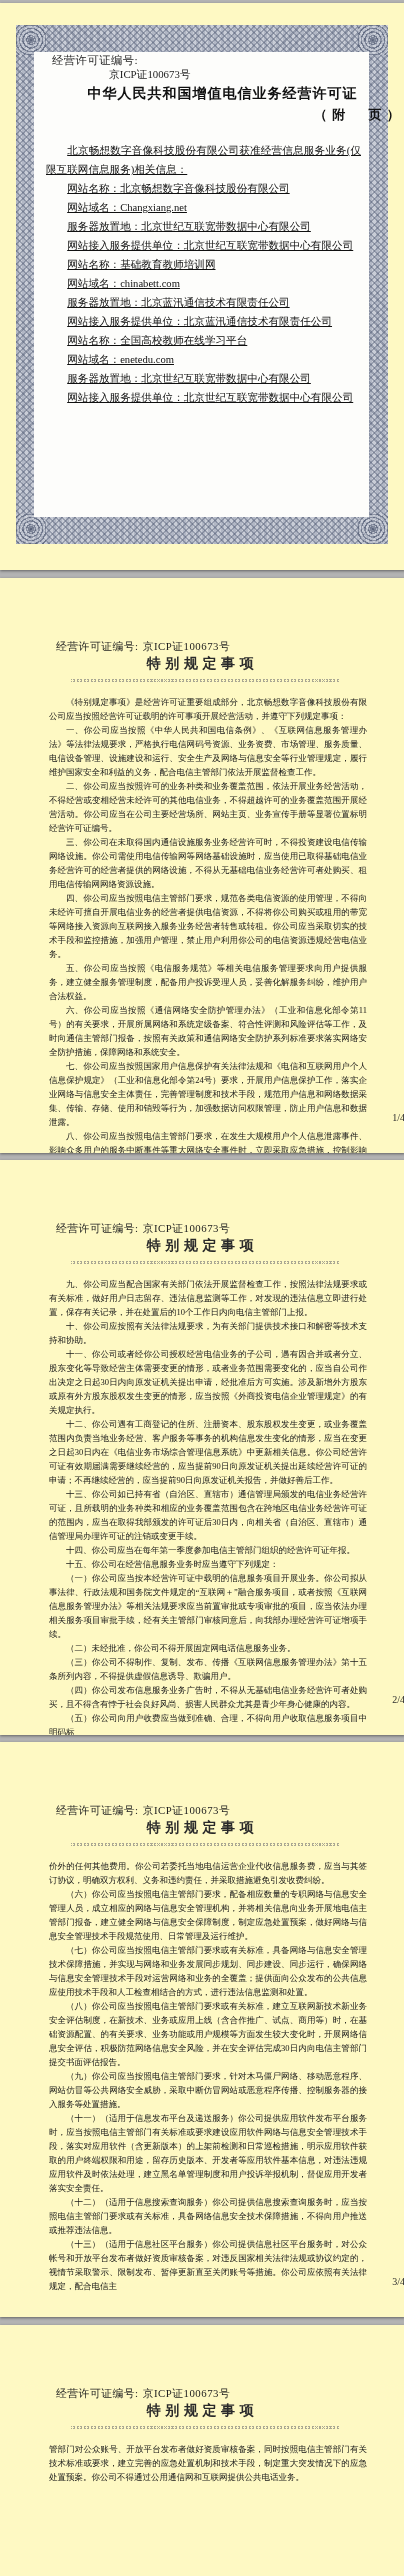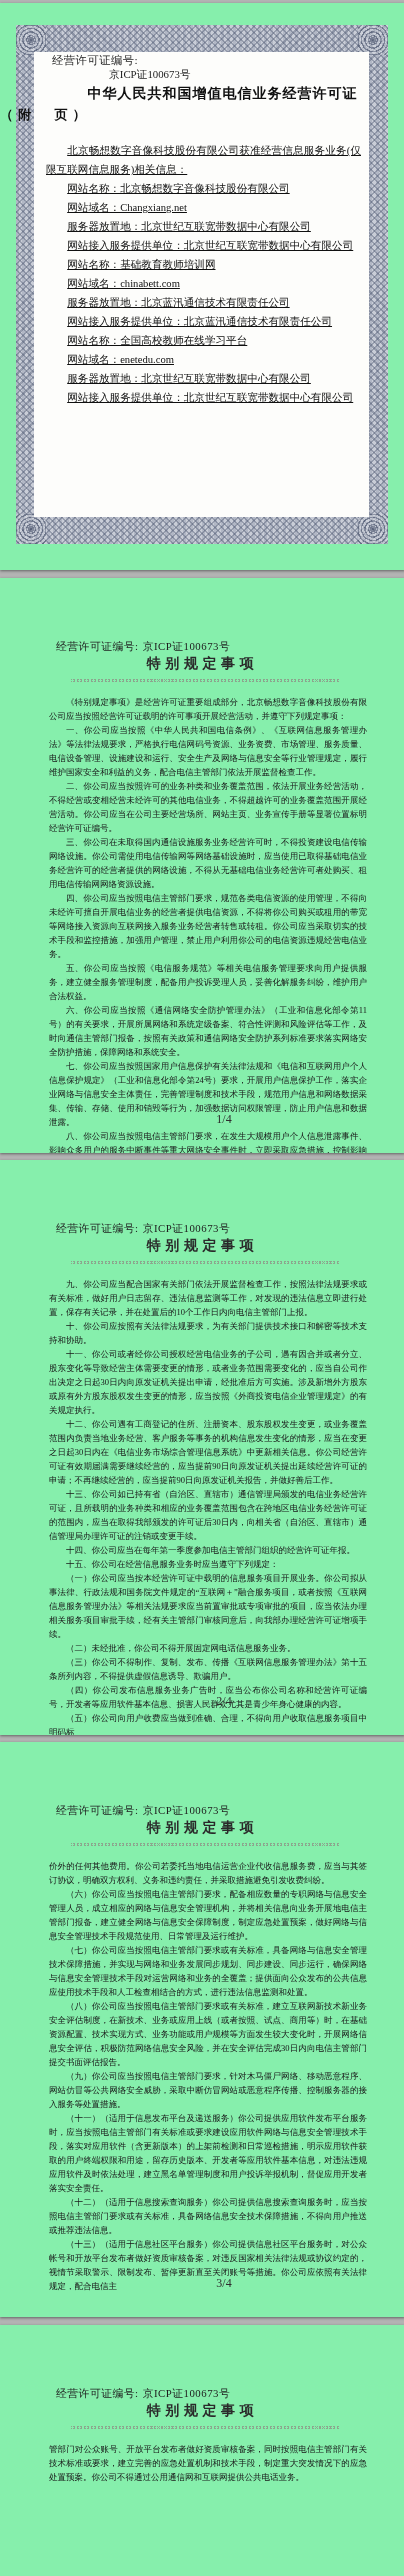--- a/index.html
+++ b/index.html
@@ -3,21 +3,21 @@
 <meta charset="utf-8">
 <style>
   html,body{margin:0;padding:0;}
   body{
     width:405px;height:2873px;position:relative;
     background:#b3b3b3;
     font-family:"Liberation Serif","DejaVu Serif",serif;
     color:#1d1d1d;
   }
   .page{
-    position:absolute;left:0;width:405px;background:#86efac;
+    position:absolute;left:0;width:405px;background:#fef9c3;
     box-shadow:0 1px 2.6px rgba(0,0,0,.45);
     overflow:hidden;
   }
   
   .cert-frame{
     position:absolute;left:15.5px;top:21.6px;width:372px;height:519px;
     background-color:#c9cdd7;
     background-image:
       repeating-linear-gradient(45deg, rgba(84,94,118,.42) 0 1.5px, transparent 1.5px 4.6px),
       repeating-linear-gradient(-45deg, rgba(84,94,118,.42) 0 1.5px, transparent 1.5px 4.6px),
@@ -29,37 +29,37 @@
       radial-gradient(circle at 50% 50%, rgba(70,80,105,.55) 0 3.1px, transparent 3.6px),
       repeating-radial-gradient(circle at 50% 50%, rgba(70,80,105,.45) 0 1.5px, rgba(210,214,222,.5) 1.5px 3.6px);
   }
   .cc-tl{left:0;top:0}.cc-tr{right:0;top:0}.cc-bl{left:0;bottom:0}.cc-br{right:0;bottom:0}
   .cert-paper{
     position:absolute;left:18.5px;top:27px;right:18.5px;bottom:27px;background:#fdfdfb;
   }
   .cert-header{position:absolute;left:52px;top:50px;font-size:11.3px;letter-spacing:0.5px;z-index:3;}
   .cert-number{position:absolute;left:109px;top:65px;font-size:10.8px;z-index:3;}
   .cert-title{position:absolute;left:0;right:0;top:82px;text-align:center;font-size:14px;font-weight:bold;letter-spacing:1px;z-index:3;color:#111;padding-left:40px;}
-  .cert-subtitle{position:absolute;left:0;right:0;top:103px;text-align:left;font-size:13px;font-weight:bold;letter-spacing:5.2px;z-index:3;color:#111;}
+  .cert-subtitle{position:absolute;left:0;right:0;top:103px;text-align:right;font-size:13px;font-weight:bold;letter-spacing:5.2px;z-index:3;color:#111;}
   .cert-body{position:absolute;left:46px;top:138px;width:315px;font-size:10.6px;line-height:19px;z-index:3;color:#101010;text-align:justify;}
   .cert-body p{margin:0;text-indent:2em;text-decoration:underline;}
   
   .sp-header{position:absolute;left:56px;top:62px;font-size:10.8px;letter-spacing:0.5px;}
   .sp-header .num{margin-left:4.1px;}
   .sp-title{position:absolute;left:0;right:0;top:77px;text-align:center;font-size:14px;font-weight:bold;letter-spacing:4.6px;color:#2a2a2a;}
   .sp-wavy{
     position:absolute;left:71px;top:101px;width:269px;height:3.1px;opacity:.75;
     background:
       repeating-linear-gradient(118deg,#8e8e84 0 0.9px,transparent 0.9px 3.1px),
       repeating-linear-gradient(62deg,#8e8e84 0 0.9px,transparent 0.9px 3.1px);
   }
   .sp-body{position:absolute;left:49px;top:111px;width:318px;font-size:8.5px;line-height:14px;text-align:justify;color:#161616;margin-top:6px;}
   .sp-body p{margin:0;}
   .sp-body p.ind{text-indent:2em;}
-  .page-num{position:absolute;left:0;right:0;text-align:center;font-size:12px;color:#2e2e2e;padding-left:43px;}
+  .page-num{position:absolute;left:0;right:0;text-align:right;font-size:10px;color:#2e2e2e;padding-left:43px;}
   .pn-a{top:534px;}
 </style>
 </head>
 <body>
 
 <div class="page" style="top:3.1px;height:567px;">
   <div class="cert-frame">
     <div class="cert-corner cc-tl"></div>
     <div class="cert-corner cc-tr"></div>
     <div class="cert-corner cc-bl"></div>
@@ -117,37 +117,37 @@
     <p class="ind">九、你公司应当配合国家有关部门依法开展监督检查工作，按照法律法规要求或有关标准，做好用户日志留存、违法信息监测等工作，对发现的违法信息立即进行处置，保存有关记录，并在处置后的10个工作日内向电信主管部门上报。</p>
     <p class="ind">十、你公司应按照有关法律法规要求，为有关部门提供技术接口和解密等技术支持和协助。</p>
     <p class="ind">十一、你公司或者经你公司授权经营电信业务的子公司，遇有因合并或者分立、股东变化等导致经营主体需要变更的情形，或者业务范围需要变化的，应当自公司作出决定之日起30日内向原发证机关提出申请，经批准后方可实施。涉及新增外方股东或原有外方股东股权发生变更的情形，应当按照《外商投资电信企业管理规定》的有关规定执行。</p>
     <p class="ind">十二、你公司遇有工商登记的住所、注册资本、股东股权发生变更，或业务覆盖范围内负责当地业务经营、客户服务等事务的机构信息发生变化的情形，应当在变更之日起30日内在《电信业务市场综合管理信息系统》中更新相关信息。你公司经营许可证有效期届满需要继续经营的，应当提前90日向原发证机关提出延续经营许可证的申请；不再继续经营的，应当提前90日向原发证机关报告，并做好善后工作。</p>
     <p class="ind">十三、你公司如已持有省（自治区、直辖市）通信管理局颁发的电信业务经营许可证，且所载明的业务种类和相应的业务覆盖范围包含在跨地区电信业务经营许可证的范围内，应当在取得我部颁发的许可证后30日内，向相关省（自治区、直辖市）通信管理局办理许可证的注销或变更手续。</p>
     <p class="ind">十四、你公司应当在每年第一季度参加电信主管部门组织的经营许可证年报。</p>
     <p class="ind">十五、你公司在经营信息服务业务时应当遵守下列规定：</p>
     <p class="ind">（一）你公司应当按本经营许可证中载明的信息服务项目开展业务。你公司拟从事法律、行政法规和国务院文件规定的“互联网＋”融合服务项目，或者按照《互联网信息服务管理办法》等相关法规要求应当前置审批或专项审批的项目，应当依法办理相关服务项目审批手续，经有关主管部门审核同意后，向我部办理经营许可证增项手续。</p>
     <p class="ind">（二）未经批准，你公司不得开展固定网电话信息服务业务。</p>
     <p class="ind">（三）你公司不得制作、复制、发布、传播《互联网信息服务管理办法》第十五条所列内容，不得提供虚假信息诱导、欺骗用户。</p>
-    <p class="ind">（四）你公司发布信息服务业务广告时，应当公布你公司名称和经营许可证编号，开发者等应用软件基本信息、损害人民群众尤其是青少年身心健康的内容。</p>
+    <p class="ind">（四）你公司发布信息服务业务广告时，不得从无基础电信业务经营许可者处购买，且不得含有悖于社会良好风尚、损害人民群众尤其是青少年身心健康的内容。</p>
     <p class="ind">（五）你公司向用户收费应当做到准确、合理，不得向用户收取信息服务项目中明码标</p>
   </div>
   <div class="page-num pn-a">2/4</div>
 </div>
 
 <div class="page" style="top:1742px;height:575px;">
   <div class="sp-header">
     <span>经营许可证编号:</span><span class="num">京ICP证100673号</span>
   </div>
   <div class="sp-title">特别规定事项</div>
   <div class="sp-wavy"></div>
   <div class="sp-body">
     <p>价外的任何其他费用。你公司若委托当地电信运营企业代收信息服务费，应当与其签订协议，明确双方权利、义务和违约责任，并采取措施避免引发收费纠纷。</p>
     <p class="ind">（六）你公司应当按照电信主管部门要求，配备相应数量的专职网络与信息安全管理人员，成立相应的网络与信息安全管理机构，并将相关信息向业务开展地电信主管部门报备，建立健全网络与信息安全保障制度，制定应急处置预案，做好网络与信息安全管理技术手段规范使用、日常管理及运行维护。</p>
     <p class="ind">（七）你公司应当按照电信主管部门要求或有关标准，具备网络与信息安全管理技术保障措施，并实现与网络和业务发展同步规划、同步建设、同步运行，确保网络与信息安全管理技术手段对运营网络和业务的全覆盖；提供面向公众发布的公共信息应使用技术手段和人工检查相结合的方式，进行违法信息监测和处置。</p>
-    <p class="ind">（八）你公司应当按照电信主管部门要求或有关标准，建立互联网新技术新业务安全评估制度，在新技术、业务或应用上线（或者按照、试点、商用等）时，在基础资源配置、技术实现方式、业务功能或用户规模等方面发生较大变化时，开展网络信息安全评估，积极防范网络信息安全风险，并在安全评估完成30日内向电信主管部门提交书面评估报告。</p>
+    <p class="ind">（八）你公司应当按照电信主管部门要求或有关标准，建立互联网新技术新业务安全评估制度，在新技术、业务或应用上线（含合作推广、试点、商用等）时，在基础资源配置、的有关要求、业务功能或用户规模等方面发生较大变化时，开展网络信息安全评估，积极防范网络信息安全风险，并在安全评估完成30日内向电信主管部门提交书面评估报告。</p>
     <p class="ind">（九）你公司应当按照电信主管部门要求，针对木马僵尸网络、移动恶意程序、网站仿冒等公共网络安全威胁，采取中断仿冒网站或恶意程序传播、控制服务器的接入服务等处置措施。</p>
     <p class="ind">（十一）（适用于信息发布平台及递送服务）你公司提供应用软件发布平台服务时，应当按照电信主管部门有关标准或要求建设应用软件网络与信息安全管理技术手段，落实对应用软件（含更新版本）的上架前检测和日常巡检措施，明示应用软件获取的用户终端权限和用途，留存历史版本、开发者等应用软件基本信息，对违法违规应用软件及时依法处理，建立黑名单管理制度和用户投诉举报机制，督促应用开发者落实安全责任。</p>
     <p class="ind">（十二）（适用于信息搜索查询服务）你公司提供信息搜索查询服务时，应当按照电信主管部门要求或有关标准，具备网络信息安全技术保障措施，不得向用户推送或推荐违法信息。</p>
     <p class="ind">（十三）（适用于信息社区平台服务）你公司提供信息社区平台服务时，对公众帐号和开放平台发布者做好资质审核备案，对违反国家相关法律法规或协议约定的，视情节采取警示、限制发布、暂停更新直至关闭账号等措施。你公司应依照有关法律规定，配合电信主</p>
   </div>
   <div class="page-num pn-a">3/4</div>
 </div>
 
 <div class="page" style="top:2325px;height:549px;">
   <div class="sp-header">

